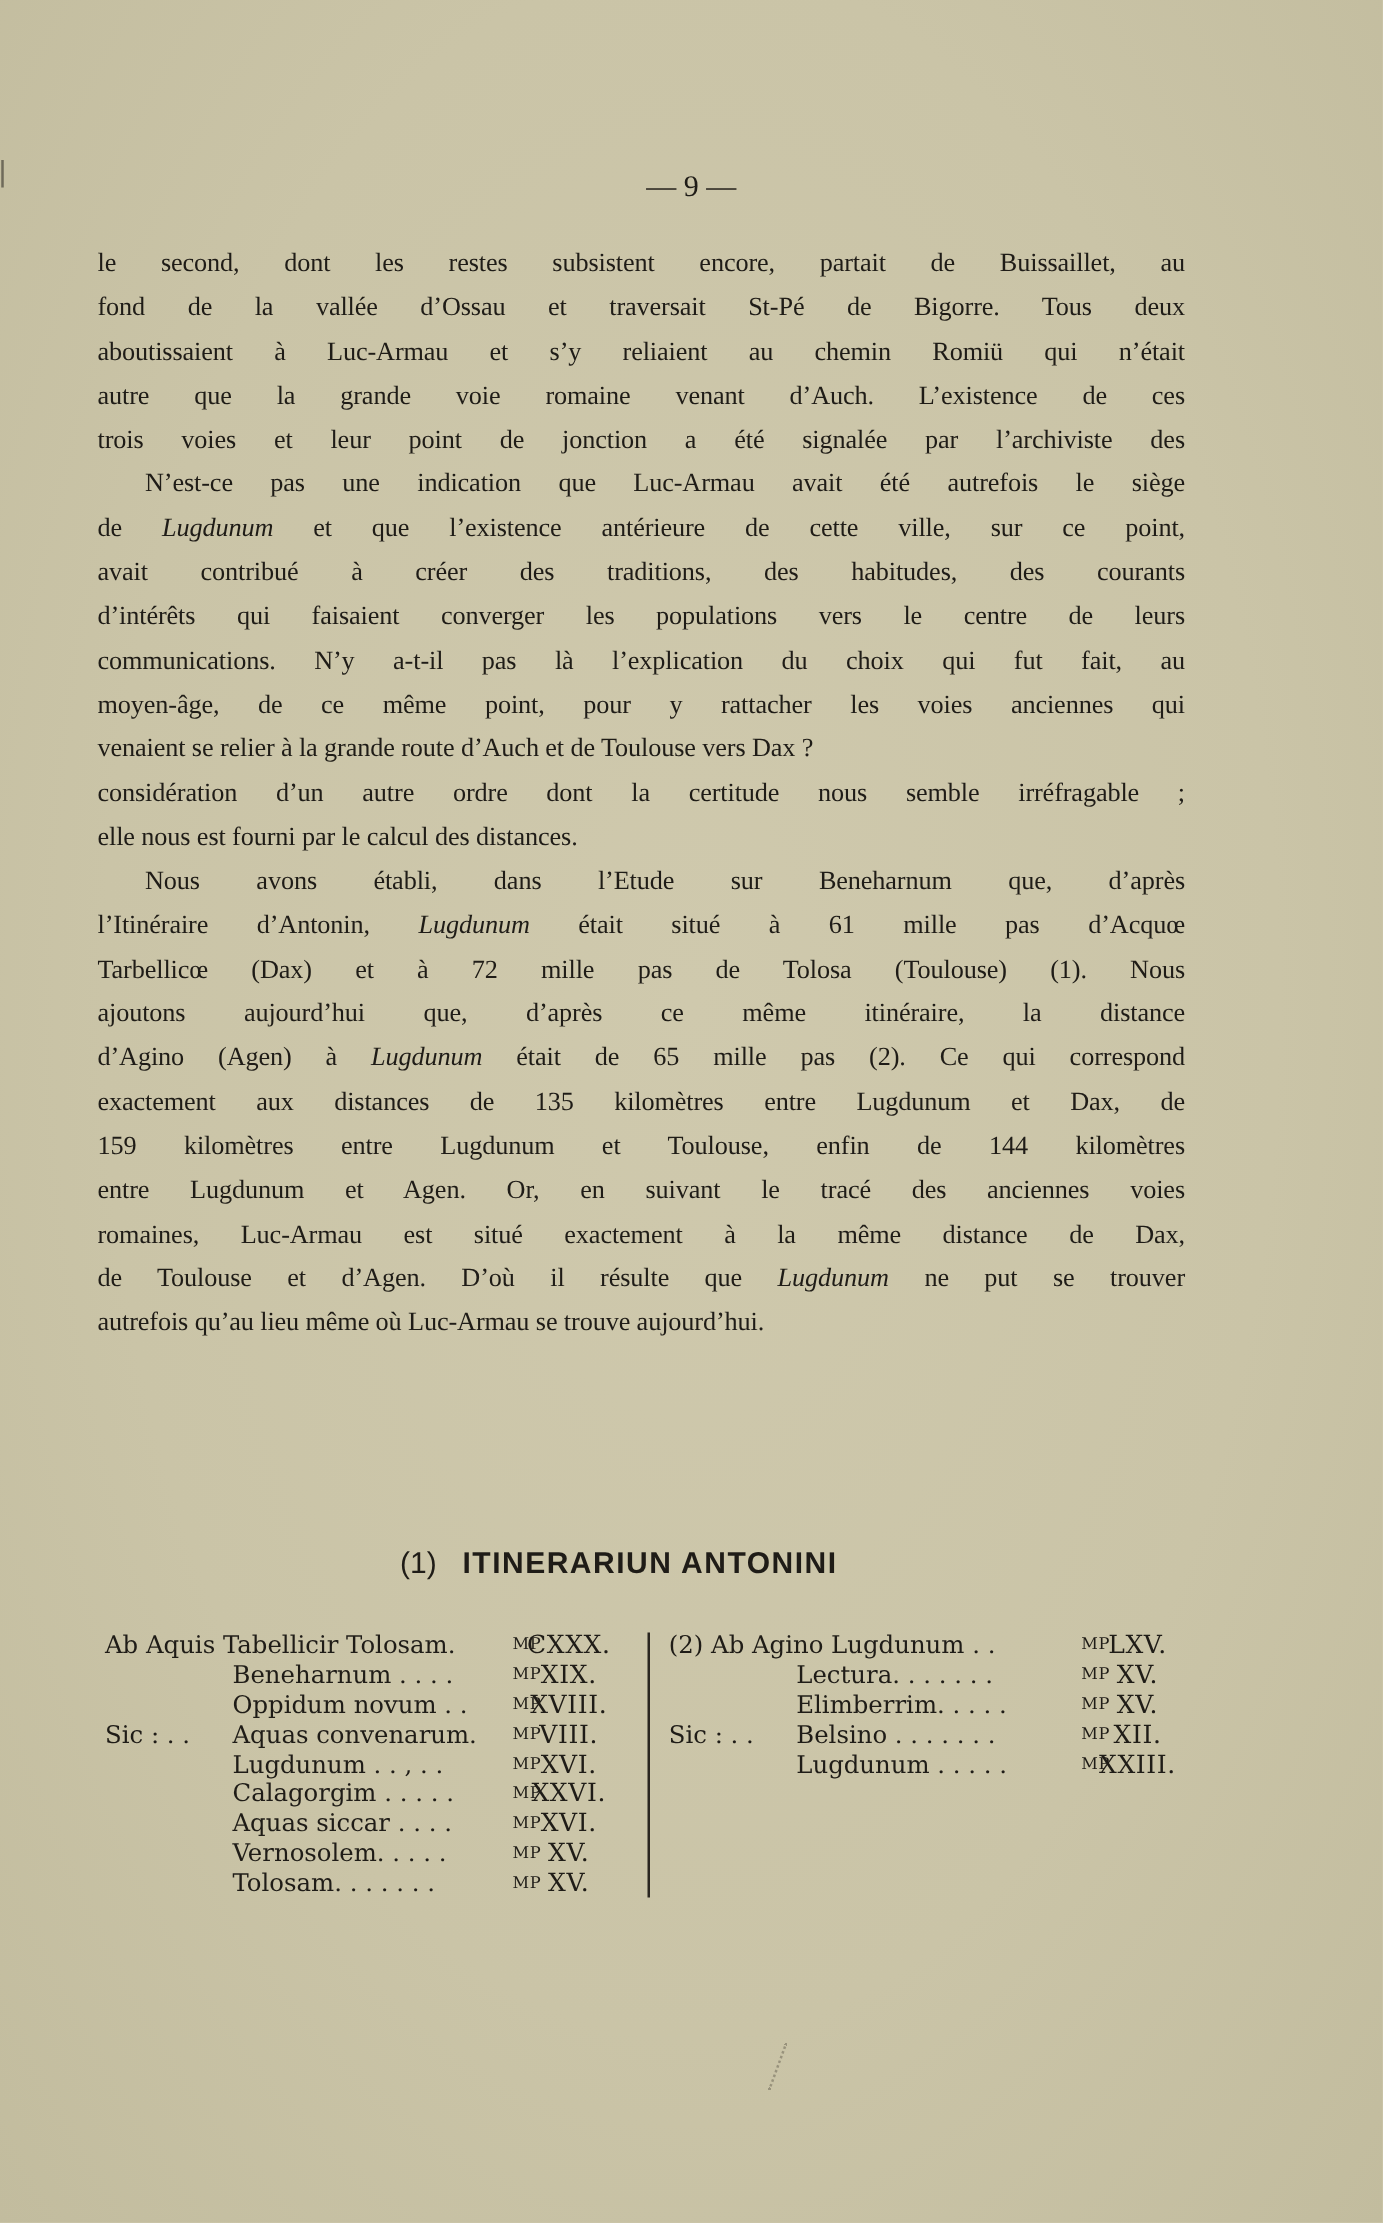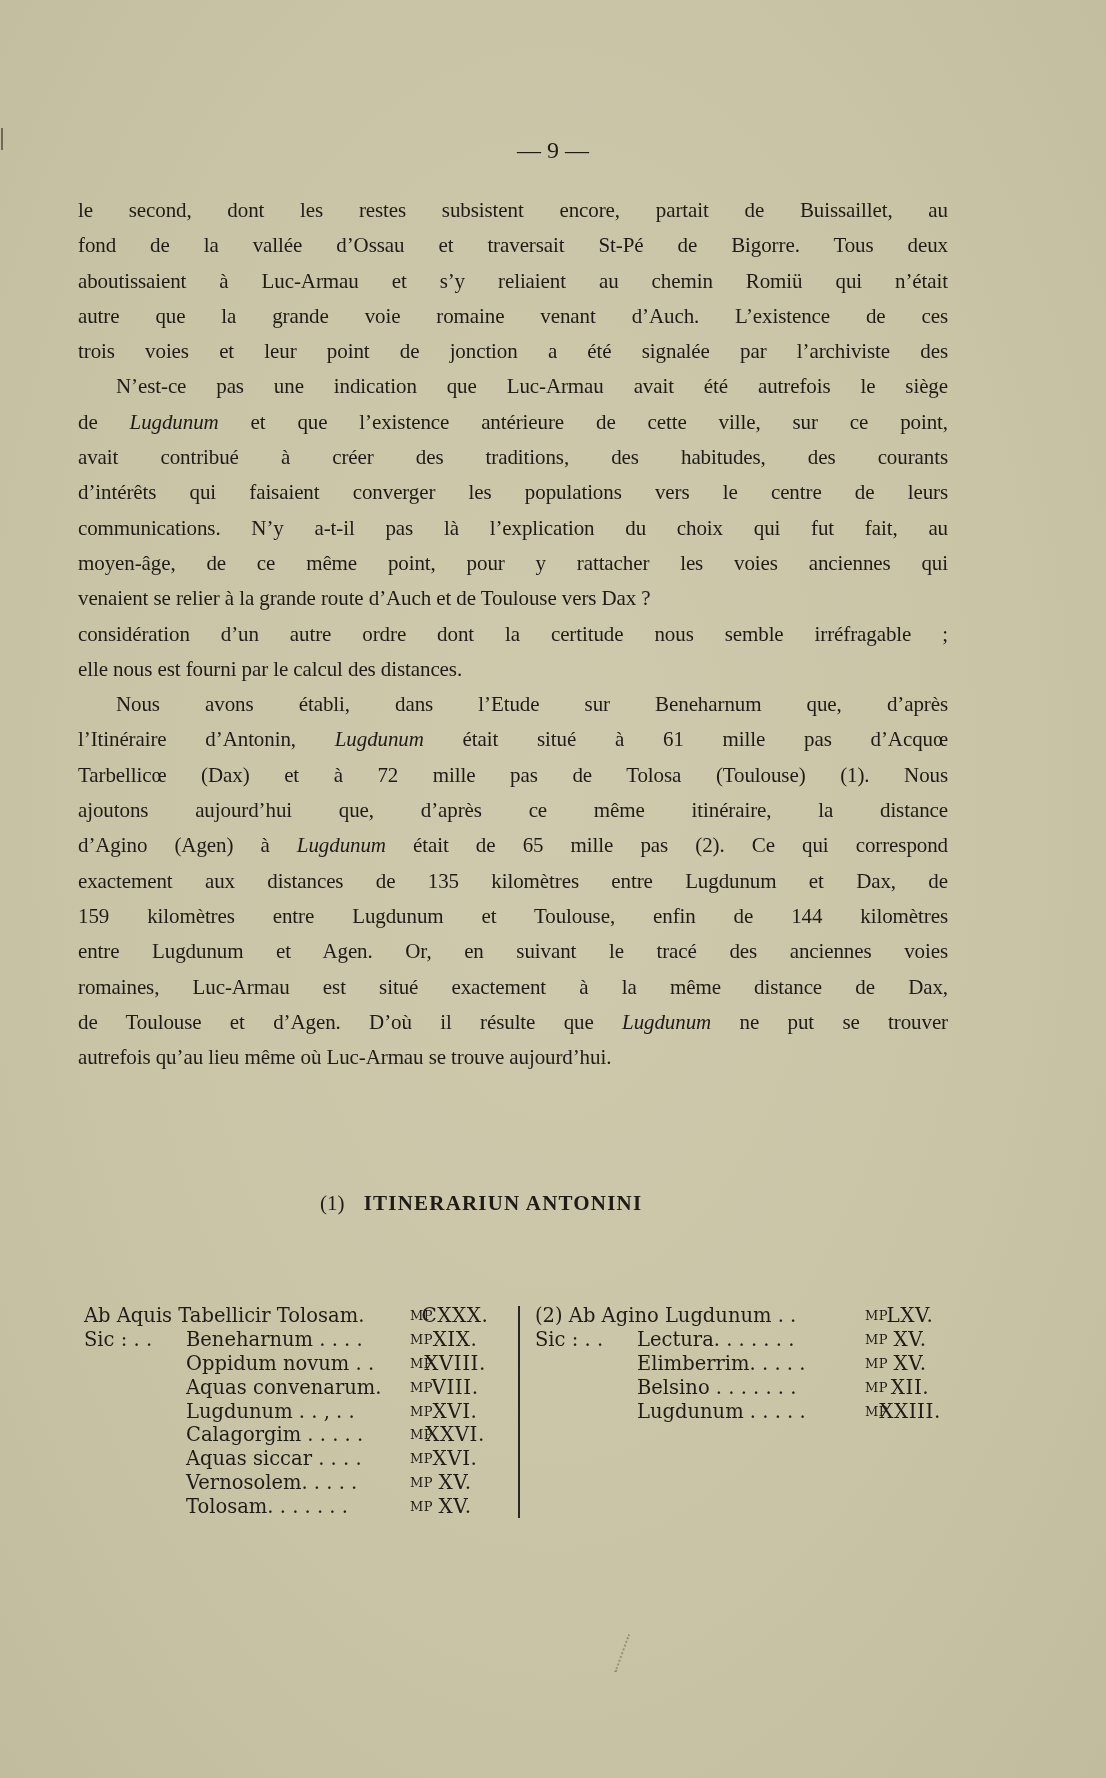--- a/index.html
+++ b/index.html
@@ -31,35 +31,35 @@
     letter-spacing: -0.1px;
   }
   .line {
     display: block; height: 35.3px; white-space: nowrap;
     text-align: justify; text-align-last: justify;
   }
   .line.last { text-align-last: left; }
   .line.indent { padding-left: 38px; }
   .line i { font-style: italic; }
   .foot-heading {
-    position: absolute; left: 320px; top: 1188px; width: 400px;
-    font-family: Liberation Serif, serif;
-    font-size: 21px; line-height: 30px; white-space: nowrap;
+    position: absolute; left: 320px; top: 1236px; width: 400px;
+    font-family: Liberation Sans, sans-serif;
+    font-size: 24px; line-height: 30px; white-space: nowrap;
   }
   .foot-heading .num { font-weight: normal; margin-right: 14px; }
   .foot-heading .title { font-weight: bold; letter-spacing: 1.2px; }
   .itin {
     position: absolute; top: 1304px;
     font-family: "DejaVu Serif", serif;
     font-size: 19.5px; line-height: 23.9px;
   }
   .itin.left { left: 84px; width: 420px; }
   .itin.right { left: 535px; width: 420px; }
   .itin-row { position: relative; height: 23.9px; white-space: nowrap; }
-  .itin-row .pre { position: absolute; left: 0; }
+  .itin-row .pre { position: absolute; left: 0; margin-top: 48px; }
   .itin-row .place { position: absolute; left: 102px; }
   .itin-row .place.full { left: 0; }
   .itin-row .mp {
     position: absolute; font-variant: small-caps; font-size: 13px;
     letter-spacing: .5px;
   }
   .itin-row .val {
     position: absolute; text-align: center; font-variant: small-caps; font-size: 20px;
     letter-spacing: .5px;
   }

